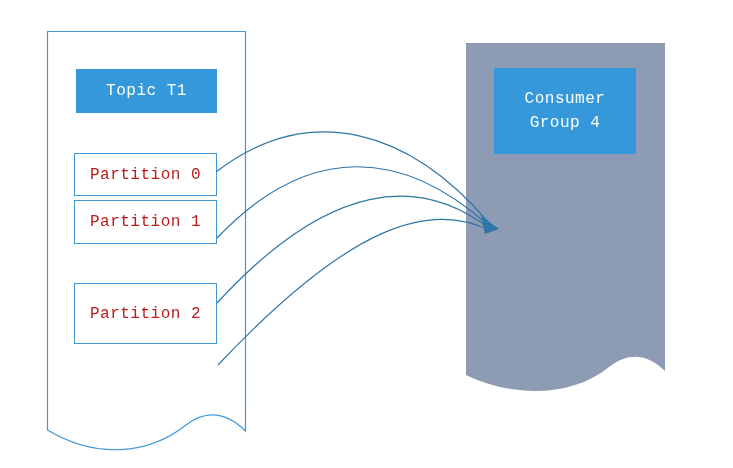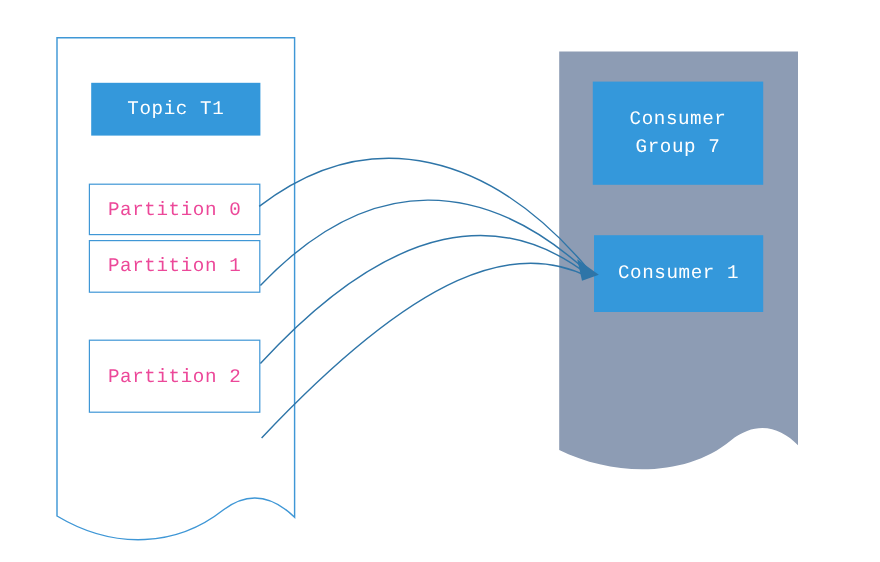--- a/index.html
+++ b/index.html
@@ -36,21 +36,21 @@
     letter-spacing: 0.5px;
     white-space: pre-line;
   }
   .box.blue {
     background: #3498db;
     color: #ffffff;
   }
   .box.white {
     background: #ffffff;
     border: 1px solid #3f97d6;
-    color: #ec4899;
+    color: #b91c1c;
   }
   .topic-title    { left: 76px;  top: 69px;  width: 141px; height: 44px; }
   .partition-0    { left: 74px;  top: 153px; width: 143px; height: 43px; }
   .partition-1    { left: 74px;  top: 200px; width: 143px; height: 44px; }
   .partition-2    { left: 74px;  top: 283px; width: 143px; height: 61px; }
   .partition-3    { left: 74px;  top: 348px; width: 143px; height: 43px; }
   .consumer-group { left: 494px; top: 68px;  width: 142px; height: 86px; line-height: 24px; }
   .consumer-group .wrap { display: inline-block; width: 100px; }
   .consumer-1     { left: 495px; top: 196px; width: 141px; height: 64px; }
 </style>
@@ -76,26 +76,23 @@
     <span>Partition 0</span>
   </div>
   <div class="box white partition-1">
     <span>Partition 1</span>
   </div>
   <div class="box white partition-2">
     <span>Partition 2</span>
   </div>
 
   <div class="box blue consumer-group">
-    <span class="wrap">Consumer Group 7</span>
+    <span class="wrap">Consumer Group 4</span>
   </div>
 
-  <div class="box blue consumer-1">
-    <span>Consumer 1</span>
-  </div>
 
   <svg class="layer arrows" viewBox="0 0 733 468">
     <g fill="none" stroke="#2e75a8" stroke-width="1.2">
       <path d="M 216 172 C 310 100, 410 130, 489 223"></path>
       <path d="M 217 238 C 310 140, 405 150, 489 226"></path>
       <path d="M 217 303 C 330 180, 420 175, 490 229"></path>
       <path d="M 218 365 C 350 225, 430 200, 491 231"></path>
     </g>
     <polygon points="499,229 481,216 485,234" fill="#2e75a8"></polygon>
   </svg>

